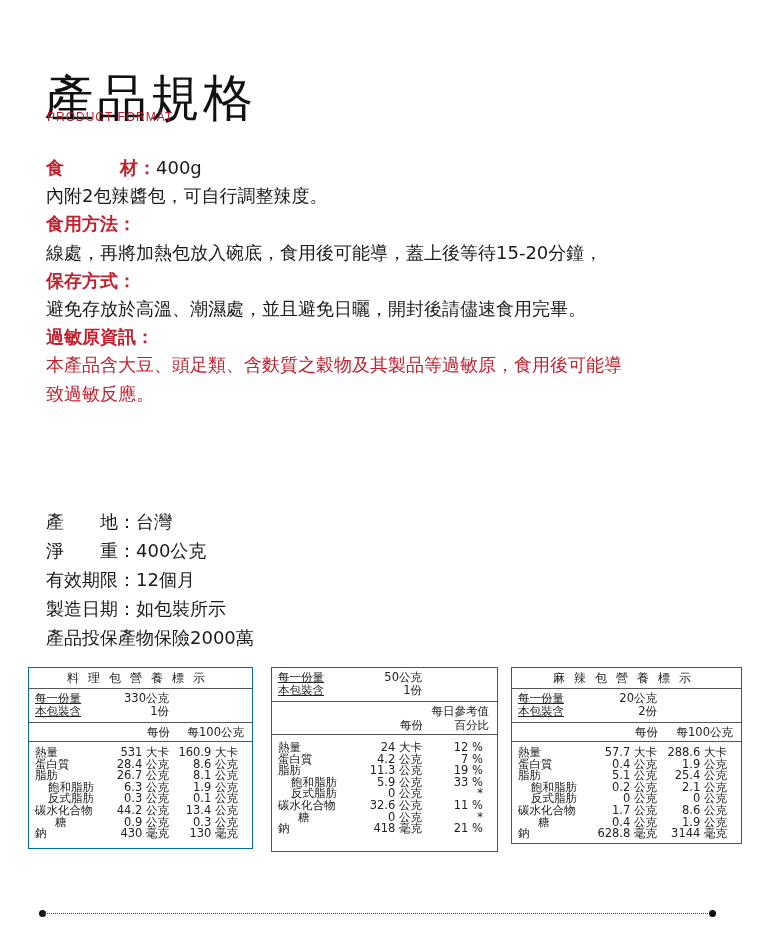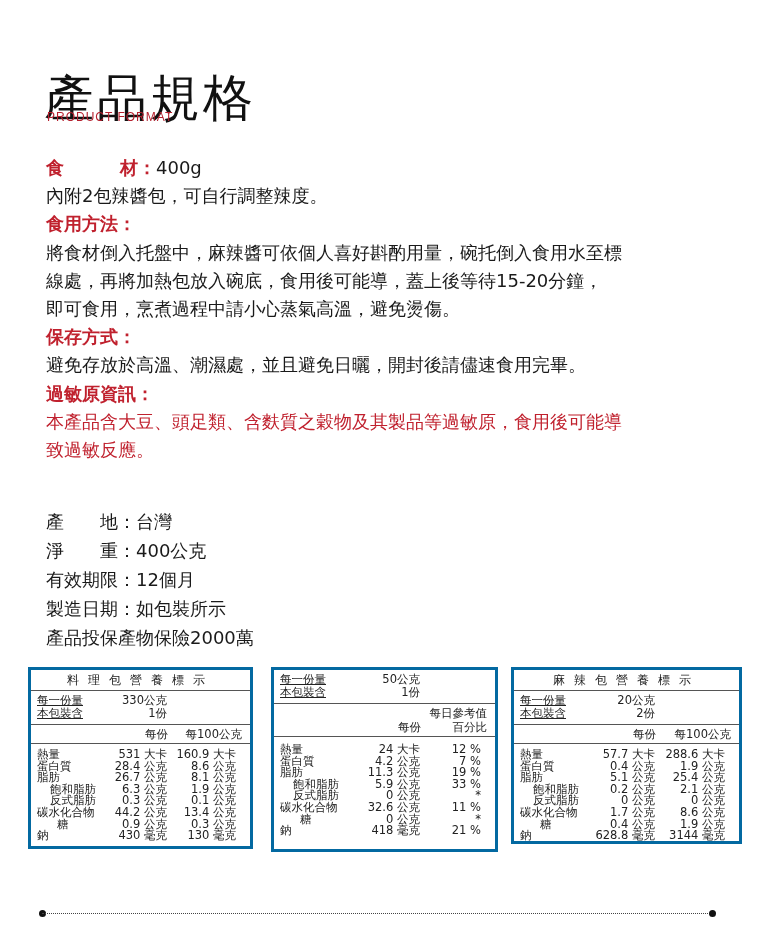--- a/index.html
+++ b/index.html
@@ -11,21 +11,21 @@
 
     .info { position: absolute; left: 46px; top: 154px; width: 690px; font-size: 18px; line-height: 28.2px; }
     .info .row { white-space: nowrap; }
     .red-h { color: #c0212e; font-weight: bold; }
     .red-t { color: #c0212e; }
     .lbl-ing { display: inline-flex; justify-content: space-between; width: 92px; }
 
     .specs { position: absolute; left: 46px; top: 507px; font-size: 18px; line-height: 29px; }
     .specs .lbl { display: inline-flex; justify-content: space-between; width: 72px; }
 
-    .ntable { position: absolute; border: 3px solid #0369a1; font-size: 11.5px; line-height: 12.5px; color: #222; font-family: "DejaVu Sans", sans-serif; }
+    .ntable { position: absolute; border: 1px solid #0369a1; font-size: 11.5px; line-height: 12.5px; color: #222; font-family: "DejaVu Sans", sans-serif; }
     .ntable .thead { border-bottom: 1px solid #555; text-align: center; letter-spacing: 9px; height: 21px; line-height: 20px; font-size: 12px; }
     .ntable .serv { border-bottom: 1px solid #555; padding: 3px 6px; height: 34px; position: relative; }
     .ntable .serv .r { position: relative; height: 13px; }
     .ntable .serv .k { position: absolute; left: 0; text-decoration: underline; }
     .ntable .serv .v { position: absolute; text-align: right; }
     .ntable .colh { border-bottom: 1px solid #555; position: relative; }
     .ntable .colh span { position: absolute; text-align: right; }
     .ntable .body { padding: 3px 6px; position: relative; }
     .ntable .nrow { position: relative; height: 11.6px; }
     .ntable .nrow .k { position: absolute; left: 0; }
@@ -46,23 +46,21 @@
 <div class="info">
   <div class="row">
     <span class="lbl-ing red-h">
         <span>食</span>
         <span>材</span>
       </span><span class="red-h">：</span><span>400g</span>
   </div>
   <div class="row">內附2包辣醬包，可自行調整辣度。</div>
 
   <div class="row red-h">食用方法：</div>
-  <div class="row">將食材倒入托盤中，麻辣醬可依個人喜好斟酌用量，碗托倒入食用水至標</div>
   <div class="row">線處，再將加熱包放入碗底，食用後可能導，蓋上後等待15-20分鐘，</div>
-  <div class="row">即可食用，烹煮過程中請小心蒸氣高溫，避免燙傷。</div>
 
   <div class="row red-h">保存方式：</div>
   <div class="row">避免存放於高溫、潮濕處，並且避免日曬，開封後請儘速食用完畢。</div>
 
   <div class="row red-h">過敏原資訊：</div>
   <div class="row red-t">本產品含大豆、頭足類、含麩質之穀物及其製品等過敏原，食用後可能導</div>
   <div class="row red-t">致過敏反應。</div>
 </div>
 
 <div class="specs">

